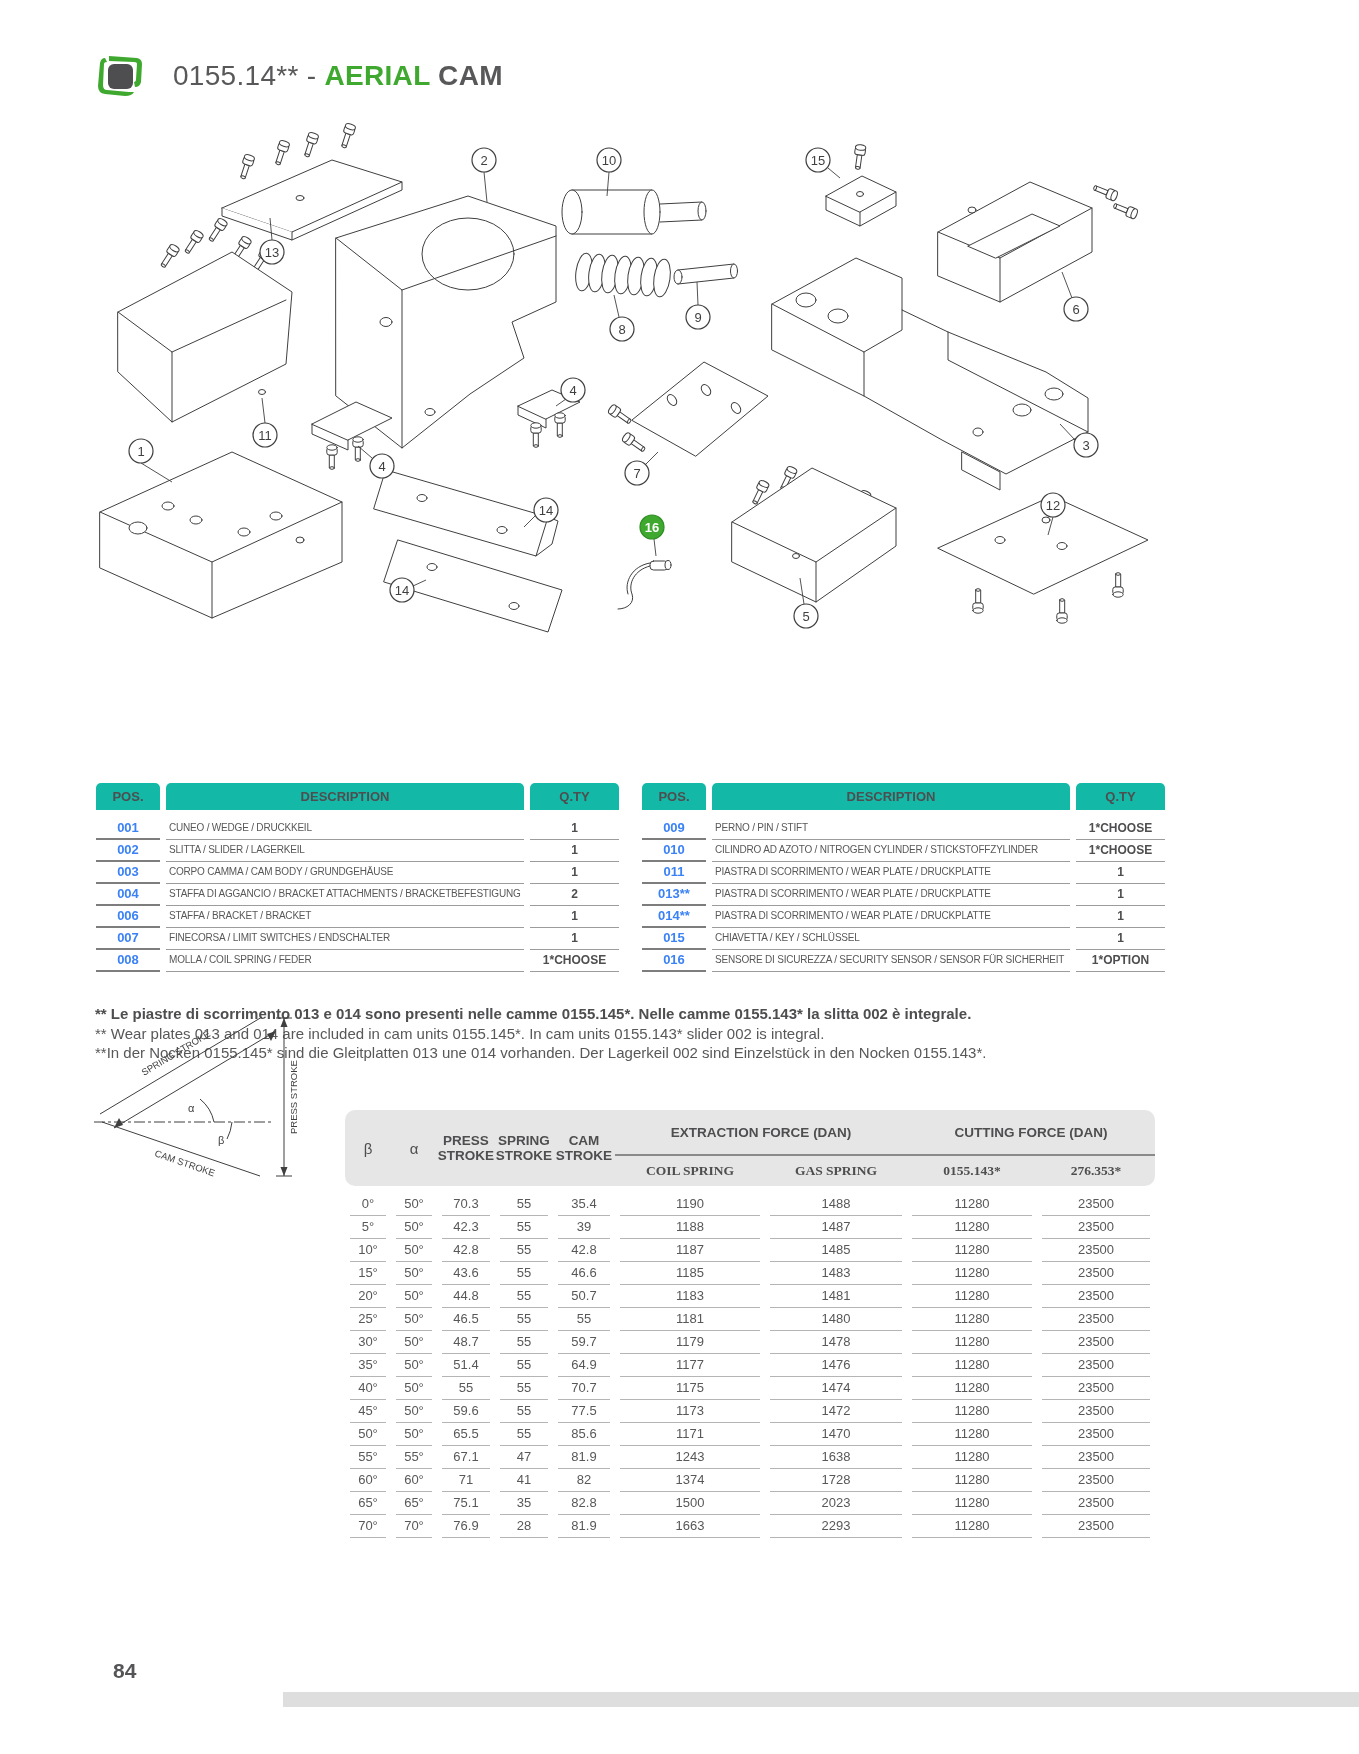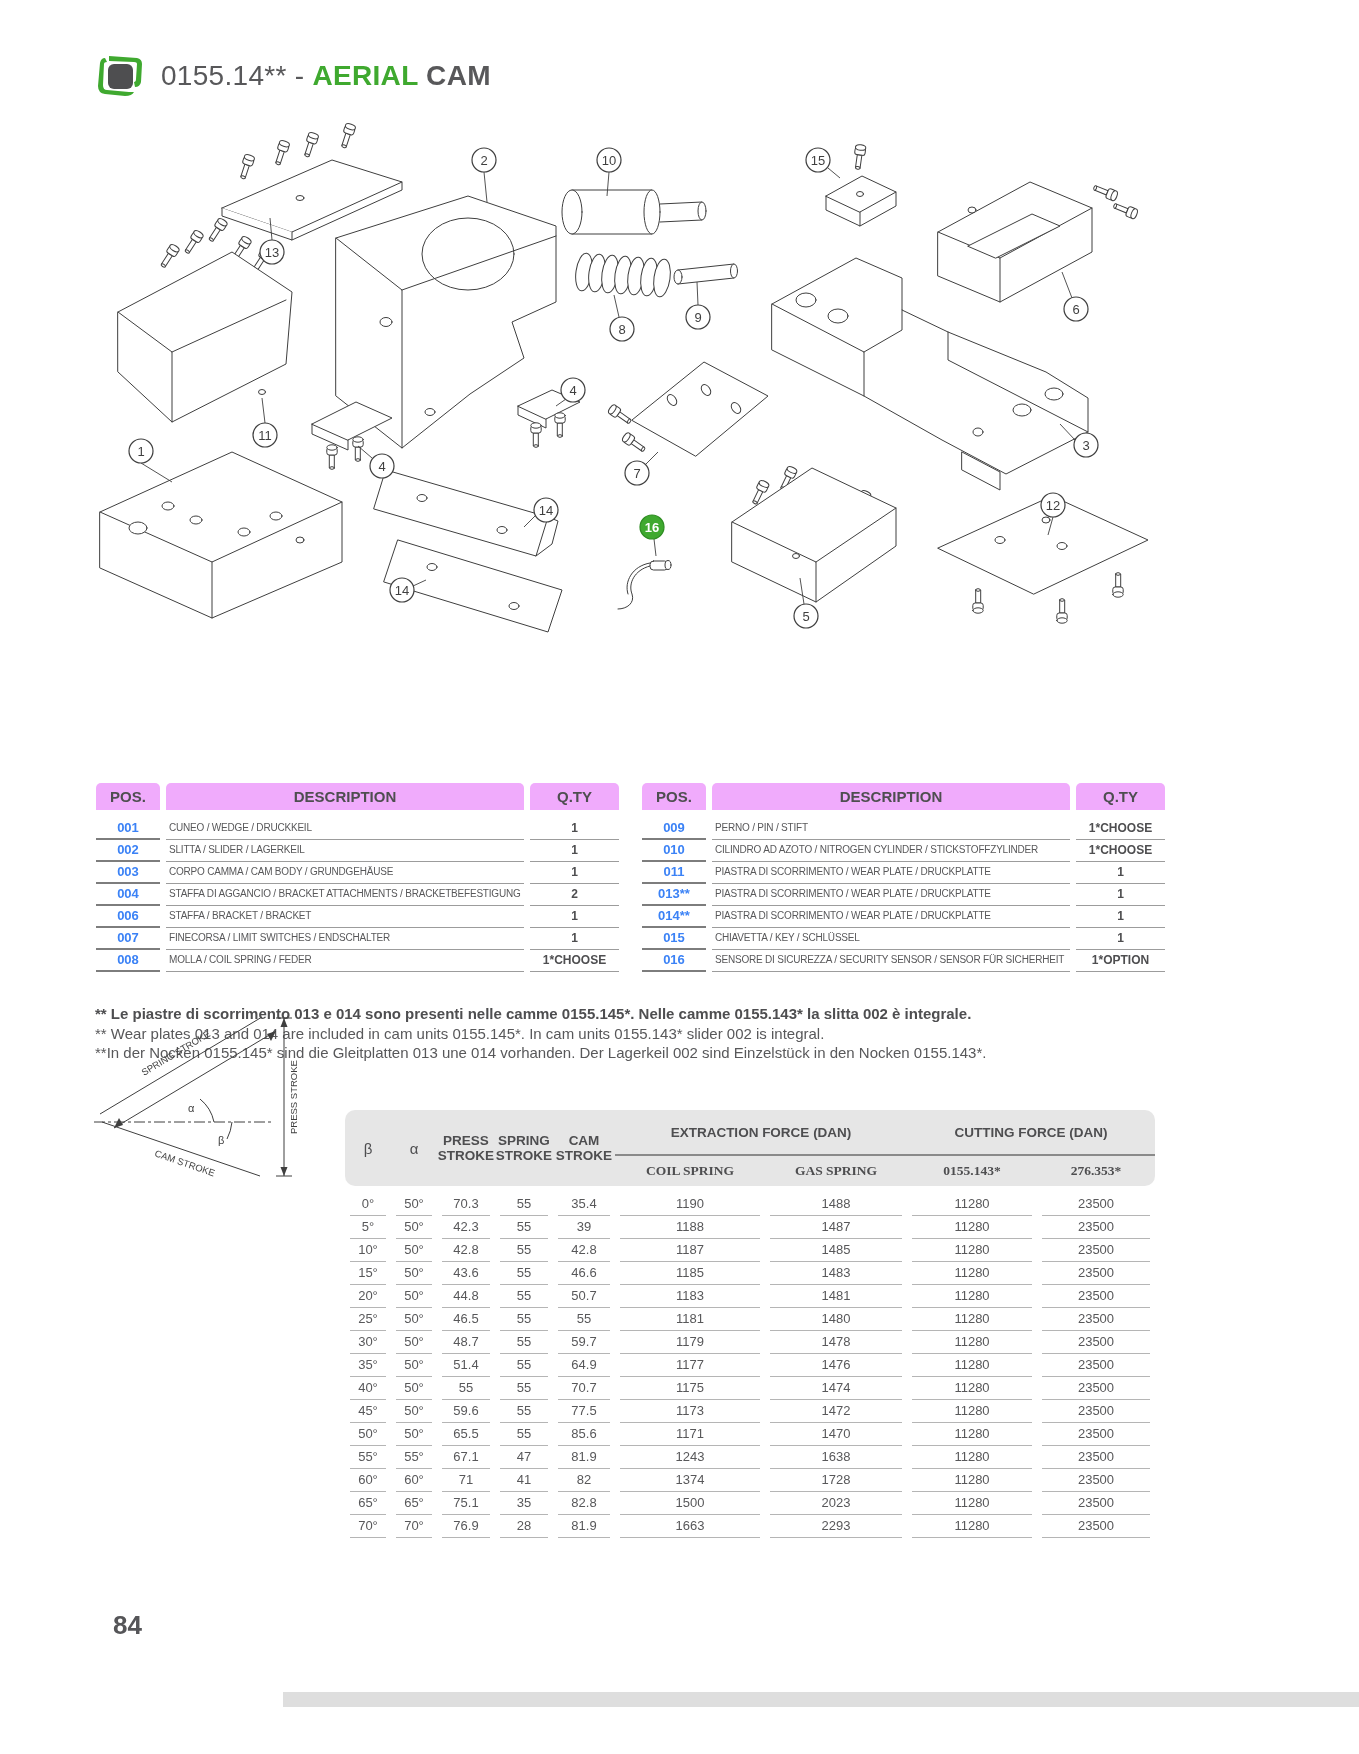--- a/index.html
+++ b/index.html
@@ -1,41 +1,41 @@
 <!DOCTYPE html>
 <html><head>
 <meta charset="utf-8">
 <style>
   html,body{margin:0;padding:0;background:#f2f2f2;}
   .page{
     position:relative;width:1359px;height:1754px;margin:0 auto;background:#ffffff;
     font-family:"Liberation Sans", sans-serif;color:#58585A;overflow:hidden;
   }
   
-  .hdr{position:absolute;left:95px;top:52px;display:flex;align-items:center;gap:14px;}
+  .hdr{position:absolute;left:95px;top:52px;display:flex;align-items:center;gap:26px;}
   .hdr .title{font-size:28px;letter-spacing:.3px;white-space:nowrap;}
   .hdr .code{color:#58585A;font-weight:400;}
   .hdr .accent{color:#3FA92F;font-weight:bold;}
   .hdr .rest{color:#58585A;font-weight:bold;}
   
   .diagram-svg{position:absolute;left:0;top:0;}
   .part{stroke:#3f3f3f;stroke-width:1;fill:#ffffff;stroke-linejoin:round;stroke-linecap:round;}
   .part .wire{fill:none;}
   .callout line{stroke:#3f3f3f;stroke-width:.9;}
   .callout circle{fill:#ffffff;stroke:#3f3f3f;stroke-width:1.2;}
   .callout text{fill:#3f3f3f;font-size:13px;text-anchor:middle;font-family:"Liberation Sans",sans-serif;}
   .callout.hl circle{fill:#3FA92F;stroke:#2e8c22;}
   .callout.hl text{fill:#ffffff;font-weight:bold;}
   
   table.parts{position:absolute;width:517px;border-collapse:separate;border-spacing:6px 0;table-layout:fixed;}
   table.parts.left{left:90px;top:783px;}
   table.parts.right{left:636px;top:783px;}
   table.parts thead th{
-    background:#f0abfc;border-radius:5px 5px 0 0;height:27px;
-    font-size:15px;font-weight:bold;color:#4e4e50;text-align:center;padding:0;
+    background:#14b8a6;border-radius:5px 5px 0 0;height:27px;
+    font-size:13px;font-weight:bold;color:#4e4e50;text-align:center;padding:0;
   }
   table.parts tr.spacer td{height:7px;border:none;padding:0;}
   table.parts tbody td{padding:0;height:22px;vertical-align:middle;}
   table.parts tbody td .ln{height:100%;display:flex;align-items:center;justify-content:center;}
   table.parts tbody td:first-child .ln{font-weight:bold;font-size:13px;border-bottom:2px solid #7d7d7d;color:#3b82f6;}
   table.parts tbody td:nth-child(2) .ln{justify-content:flex-start;font-size:10px;letter-spacing:-0.2px;border-bottom:1.5px solid #9c9c9c;padding-left:3px;}
   table.parts tbody td:last-child .ln{font-size:12px;font-weight:bold;color:#4e4e50;border-bottom:1.5px solid #9c9c9c;}
   
   .notes{position:absolute;left:95px;top:1004px;font-size:15px;line-height:19.5px;color:#58585A;width:1100px;}
   .notes .b{font-weight:bold;color:#4e4e50;}
@@ -54,21 +54,21 @@
   table.force thead tr.h1 th.corner-tr{border-top-right-radius:10px;}
   table.force thead tr.h2 th.corner-br{border-bottom-right-radius:10px;}
   table.force thead th.grp{border-bottom:2px solid #8a8a8a;}
   table.force thead th .two{display:block;line-height:15px;}
   table.force thead th.greek{font-weight:400;font-size:15px;}
   table.force tr.spacer td{height:6px;border:none;padding:0;}
   table.force tbody td{padding:0 5px;height:23px;vertical-align:middle;}
   table.force tbody td .ln{height:100%;display:flex;align-items:center;justify-content:center;
     font-size:13px;color:#58585A;border-bottom:1px solid #b5b5b5;}
   
-  .pageno{position:absolute;left:113px;top:1610px;font-size:26px;font-weight:bold;color:#555558;}
+  .pageno{position:absolute;left:113px;top:1659px;font-size:21px;font-weight:bold;color:#555558;}
   .footbar{position:absolute;left:283px;top:1692px;width:1076px;height:15px;background:#dedede;}
 </style>
 </head>
 <body>
 
 <div class="page">
 
   <div class="hdr">
     <svg width="52" height="48" viewBox="0 0 52 48">
       <path d="M10 6 Q6 6 5 11 L3 34 Q3 41 10 42 L30 44 Q37 44 39 40 L34 40 L12 38 Q8 38 8 33 L9 12 Q9 10 12 10 Z" fill="#3FA92F" stroke="none"></path>

